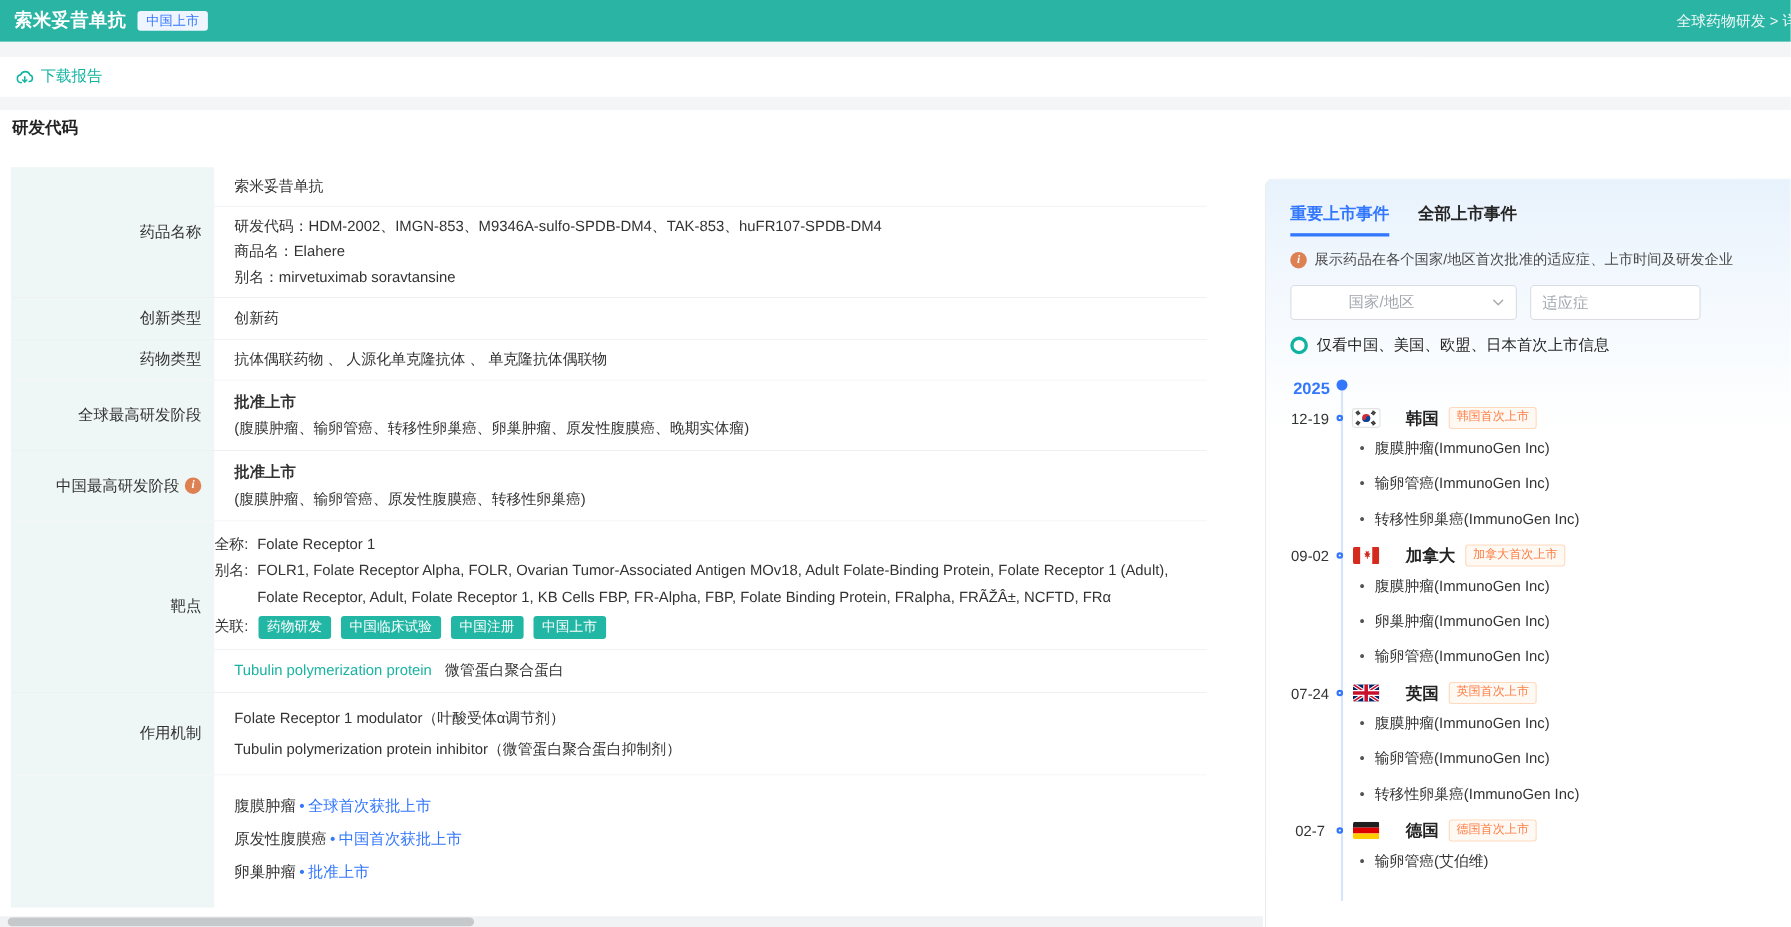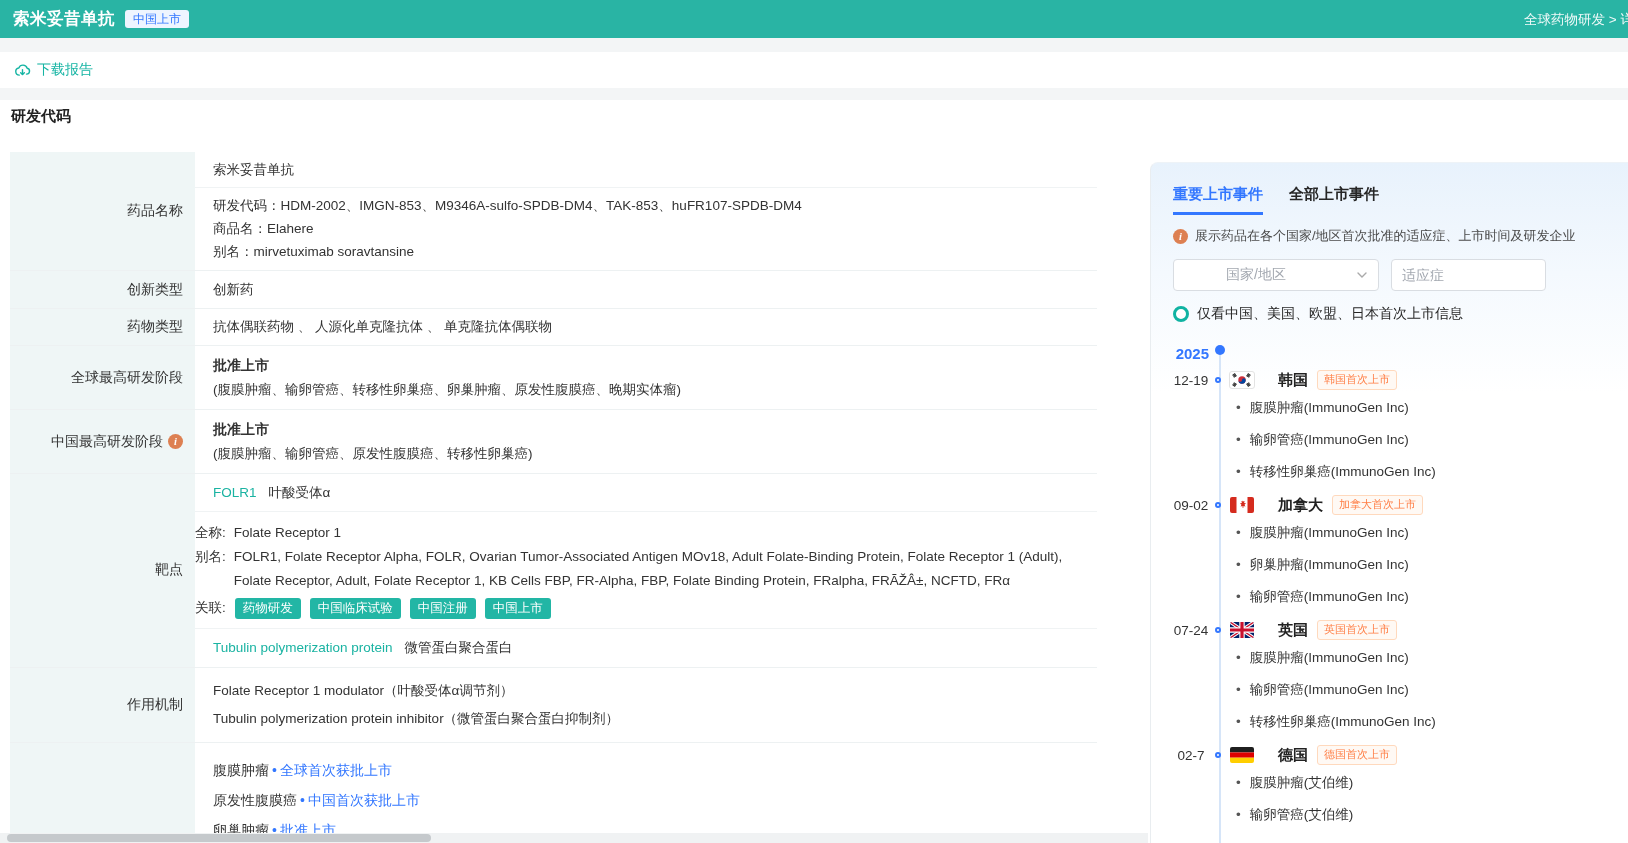--- a/index.html
+++ b/index.html
@@ -161,24 +161,20 @@
       <div class="stage-block">
         <div class="stage-name">批准上市</div>
         <div class="stage-detail">(腹膜肿瘤、输卵管癌、原发性腹膜癌、转移性卵巢癌)</div>
       </div>
     </div>
   </div>
 
   <div class="irow">
     <div class="lcell">靶点</div>
     <div class="vcell">
-      <div class="sub-line sub-divider" style="height:38px;gap:12px">
-        <span class="teal-link">FOLR1</span>
-        <span>叶酸受体α</span>
-      </div>
       <div class="target-details sub-divider">
         <div class="t-line">
           <span class="t-label">全称:</span>
           <span class="t-value">Folate Receptor 1</span>
         </div>
         <div class="t-line">
           <span class="t-label">别名:</span>
           <span class="t-value">FOLR1, Folate Receptor Alpha, FOLR, Ovarian Tumor-Associated Antigen MOv18, Adult Folate-Binding Protein, Folate Receptor 1 (Adult), Folate Receptor, Adult, Folate Receptor 1, KB Cells FBP, FR-Alpha, FBP, Folate Binding Protein, FRalpha, FRÃŽÂ±, NCFTD, FRα</span>
         </div>
         <div class="tag-row">
@@ -337,21 +333,20 @@
               <svg viewBox="0 0 24 16">
                 <rect width="24" height="5.4" fill="#1f1f1f"></rect>
                 <rect y="5.4" width="24" height="5.3" fill="#dd0000"></rect>
                 <rect y="10.7" width="24" height="5.3" fill="#ffce00"></rect>
               </svg>
             </span>
             <span class="ev-country">德国</span>
             <span class="ev-badge">德国首次上市</span>
           </div>
           <div class="ev-items">
-            <div class="ev-item">腹膜肿瘤(艾伯维)</div>
             <div class="ev-item">输卵管癌(艾伯维)</div>
           </div>
         </div>
       </div>
   </div>
 </div>
 
 <div class="hscroll-track"></div>
 <div class="hscroll-thumb"></div>
 

